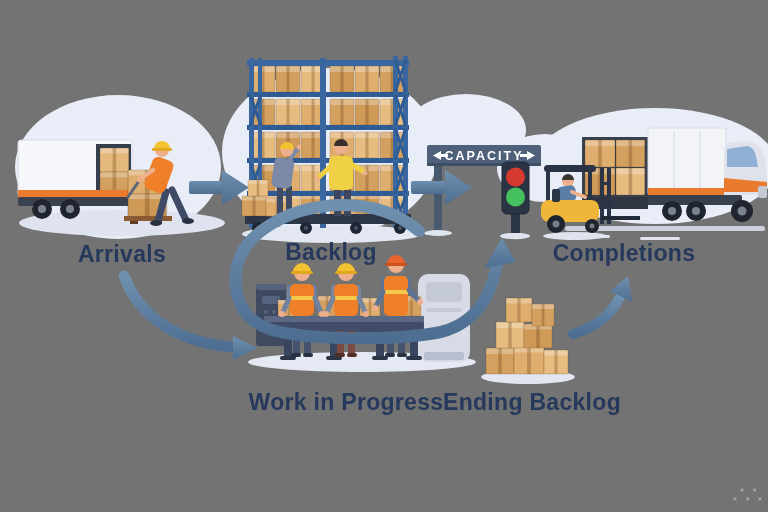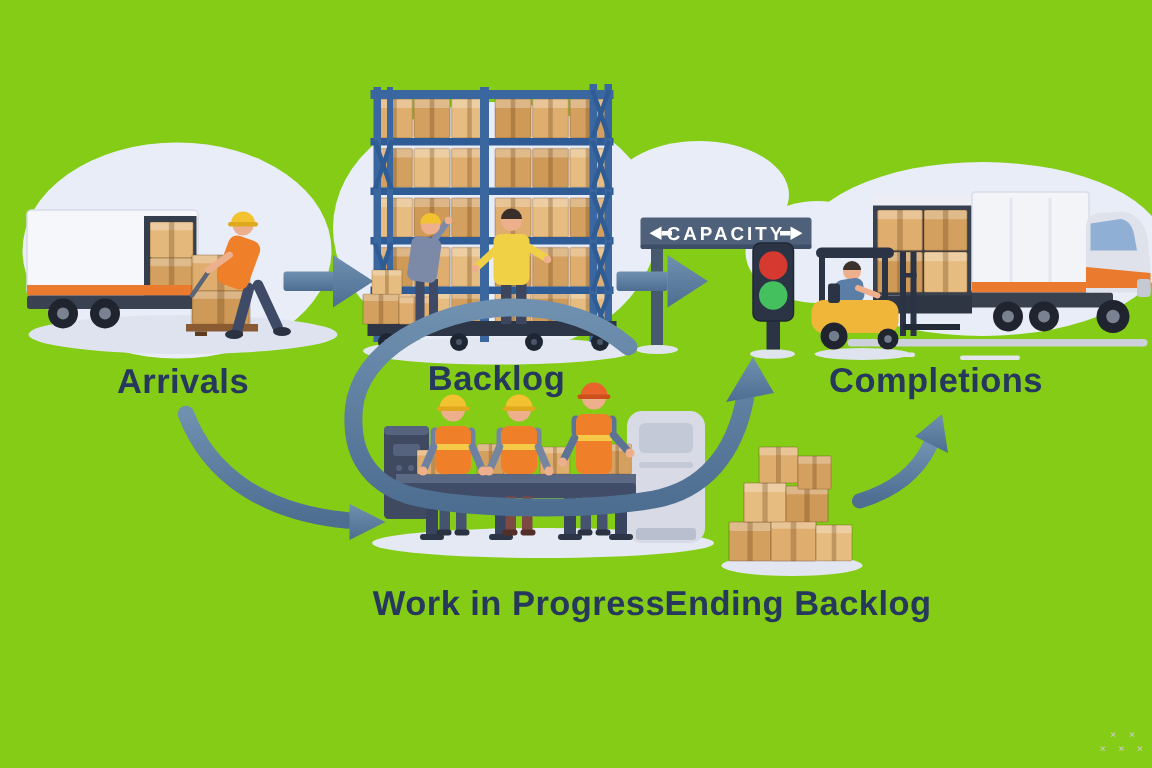--- a/index.html
+++ b/index.html
@@ -1,17 +1,17 @@
 <!DOCTYPE html>
 <html><head>
 <meta charset="utf-8">
 <style>
   html,body{margin:0;padding:0;background:#ffffff;}
   .stage{
-    position:relative;width:768px;height:512px;background:#84cc16;overflow:hidden;
+    position:relative;width:768px;height:512px;background:#737373;overflow:hidden;
     font-family:"Liberation Sans", sans-serif;
     text-align:right;
   }
   svg{display:block;}
   .flow-label{font-family:"Liberation Sans", sans-serif;font-weight:600;font-size:23px;letter-spacing:.3px;}
   .sign-text{font-family:"Liberation Sans", sans-serif;font-weight:700;font-size:12.5px;letter-spacing:2px;}
   .wm{font-family:"DejaVu Sans Mono", monospace;font-size:7px;letter-spacing:2px;}
 </style>
 </head>
 <body>

